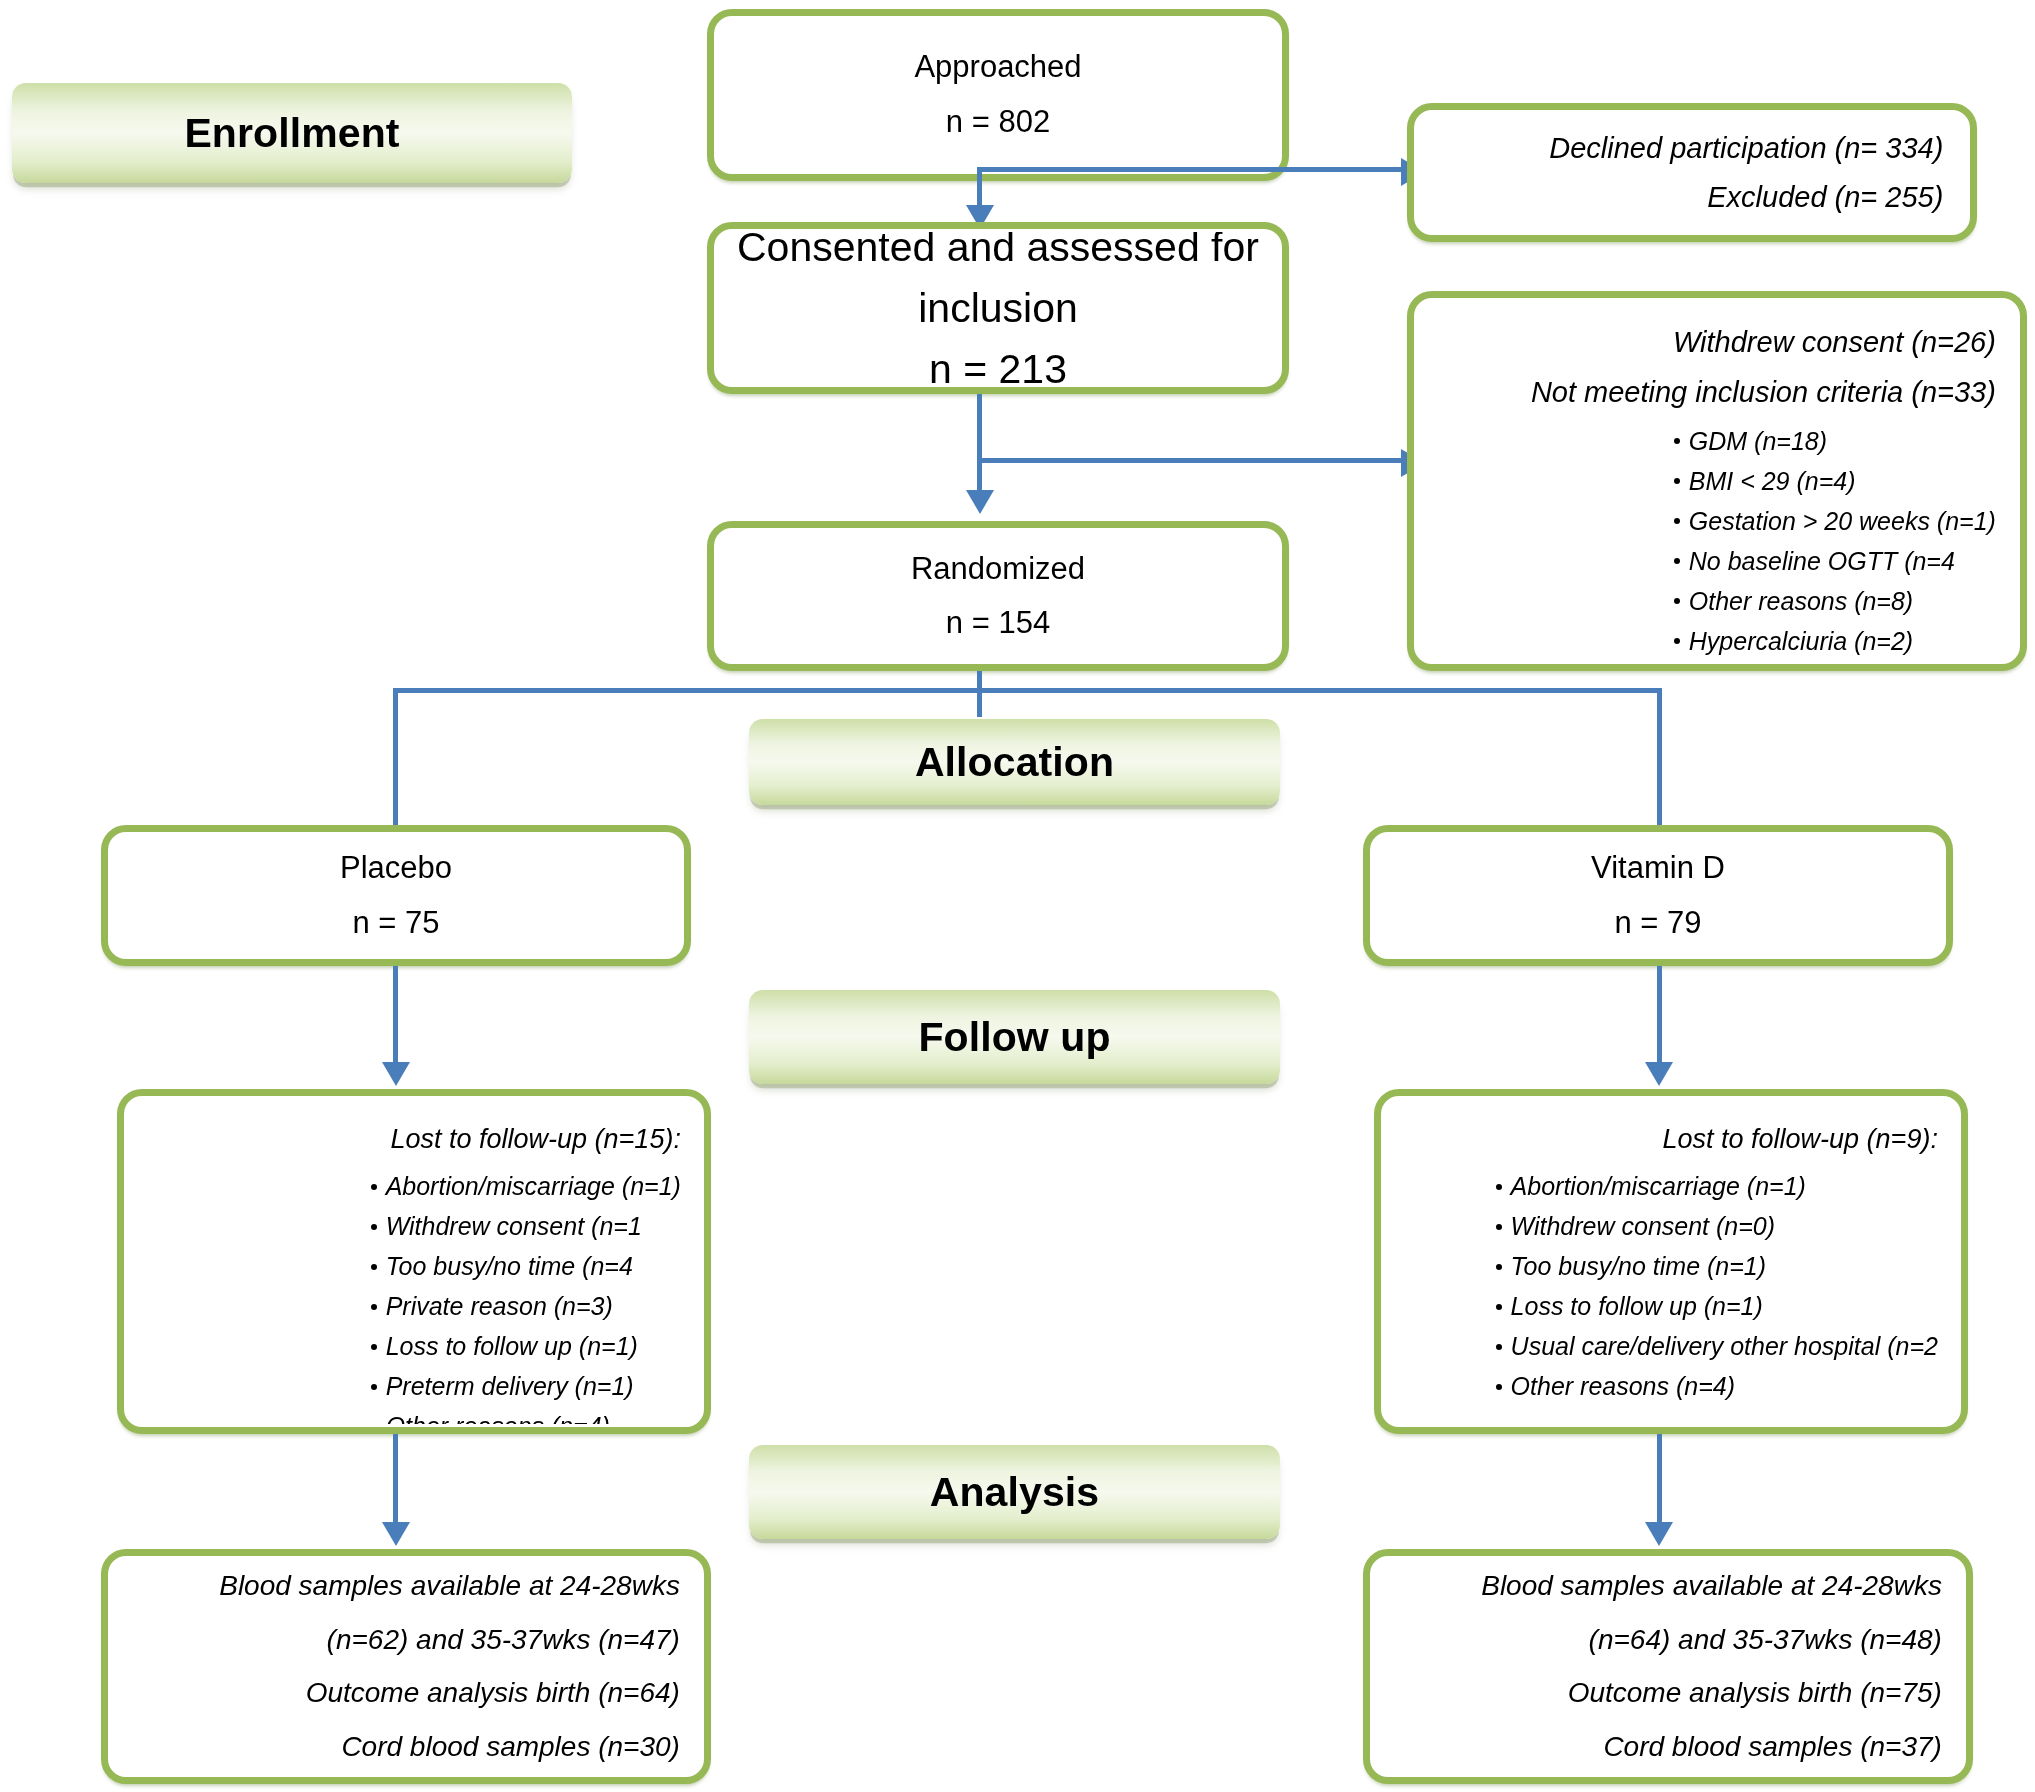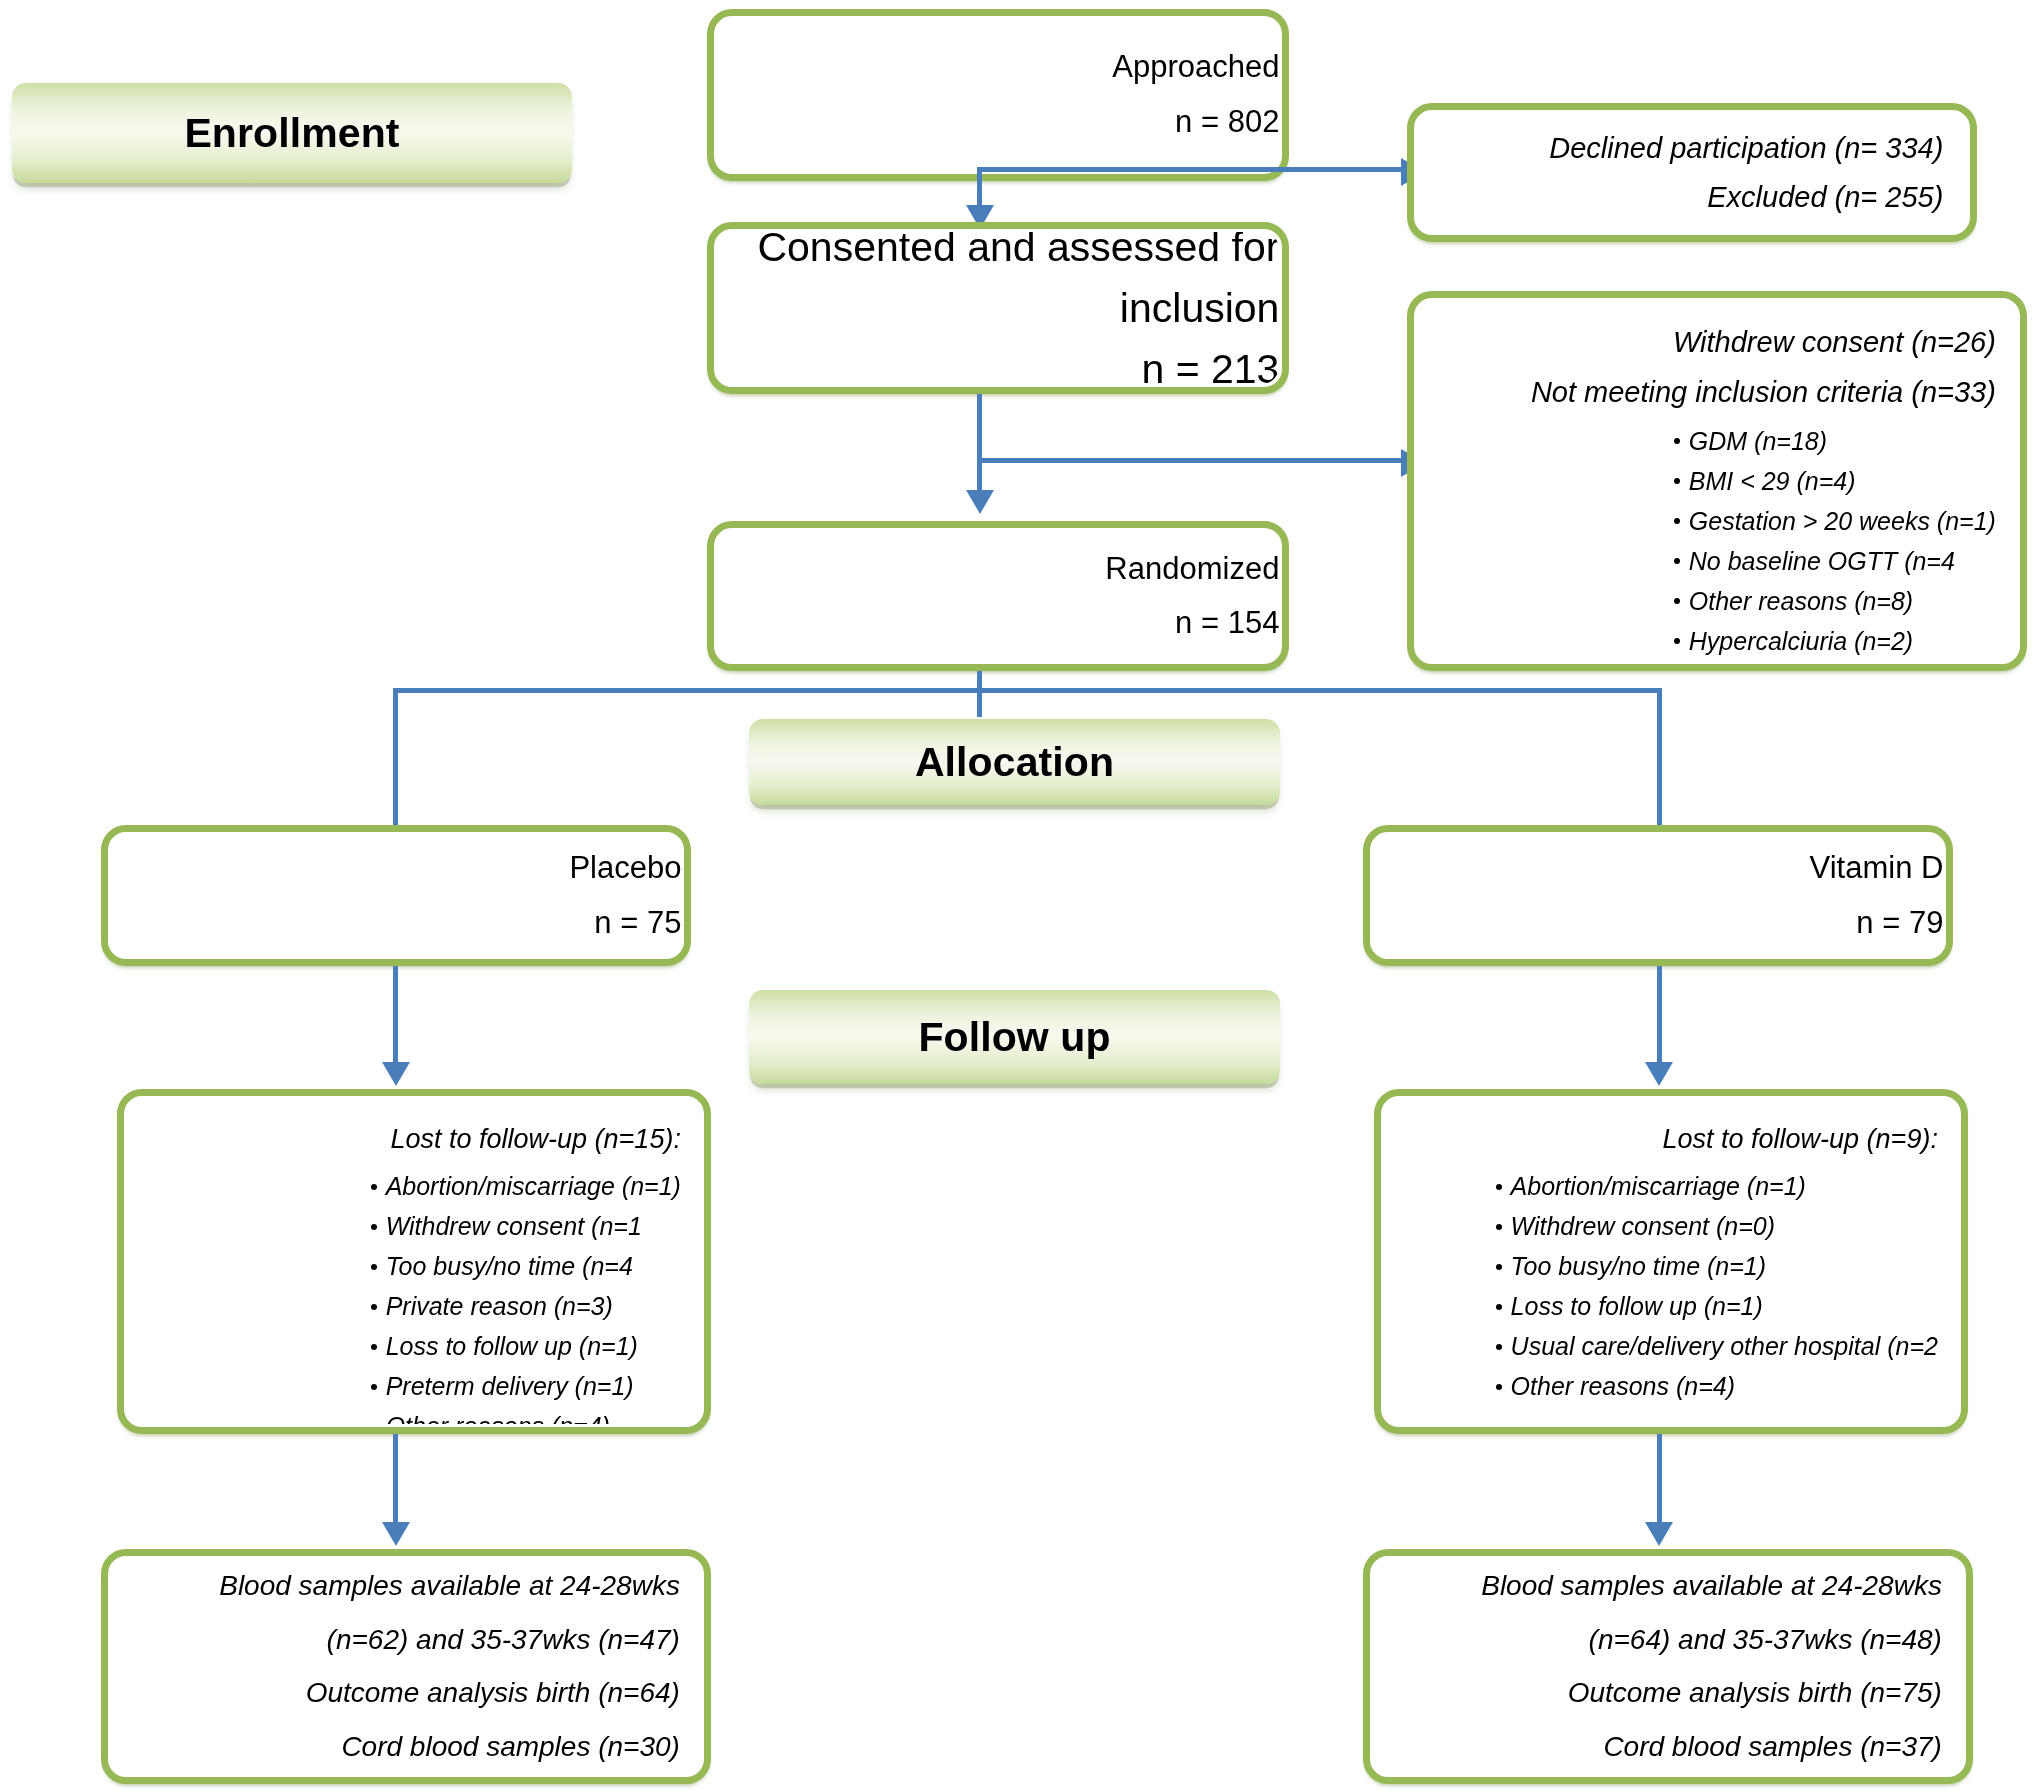--- a/index.html
+++ b/index.html
@@ -38,21 +38,21 @@
     inset:1.6px;
     box-sizing:border-box;
     border:1.6px solid #ffffff;
     border-radius:18.3px;
     background:#ffffff;
     display:flex;
     flex-direction:column;
     overflow:hidden;
   }
 
-  .ctr{ align-items:flex-end; justify-content:center; text-align:center; }
+  .ctr{ align-items:center; justify-content:center; text-align:center; }
   .lft{ align-items:flex-end; justify-content:center; text-align:left;font-style:italic; }
 
   .ln{ color:#000; white-space:nowrap; }
 
   
   ul.bl{ list-style:none; margin:0; padding:0; }
   ul.bl li{
     position:relative;
     padding-left:19.4px;
     color:#000;
@@ -96,20 +96,23 @@
   </div>
 
   <div class="banner" style="left:749px;top:719px;width:531px;height:86px;font-size:41px;">
     <span>Allocation</span>
   </div>
 
   <div class="banner" style="left:749px;top:990px;width:531px;height:94px;font-size:41px;">
     <span>Follow up</span>
   </div>
 
+  <div class="banner" style="left:749px;top:1445px;width:531px;height:94px;font-size:41px;">
+    <span>Analysis</span>
+  </div>
 
   <div class="box" style="left:707px;top:8.6px;width:582px;height:172px;">
     <div class="inner ctr" style="gap:18.3px;font-size:31px;">
       <div class="ln">Approached</div>
       <div class="ln">n = 802</div>
     </div>
   </div>
 
   <div class="vline" style="left:977px;top:181px;height:39px;"></div>
   <div class="hline" style="left:977px;top:169px;top:167px;width:428px;"></div>

